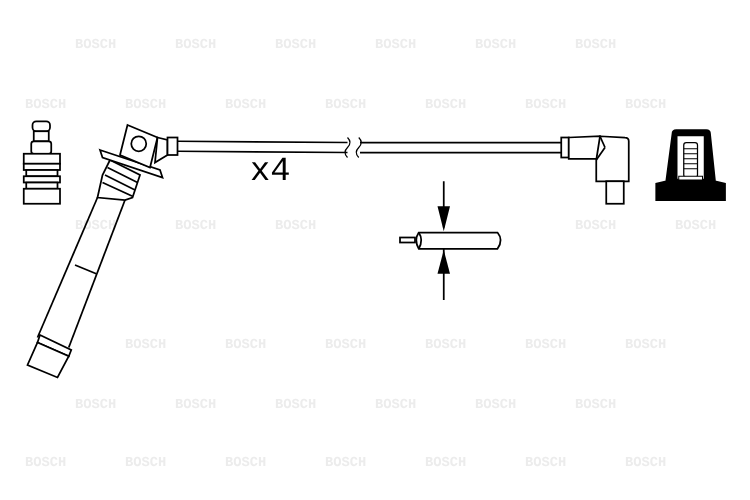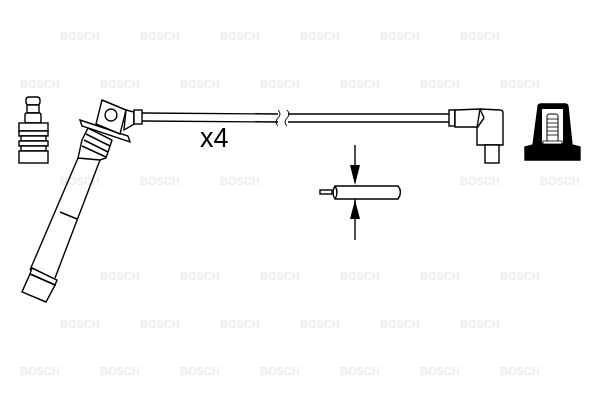--- a/index.html
+++ b/index.html
@@ -1,21 +1,21 @@
 <!DOCTYPE html>
 <html><head>
   <meta charset="utf-8">
   <style>
     html, body { margin: 0; padding: 0; background: #ffffff; }
     body { width: 600px; height: 400px; position: relative; overflow: hidden; font-family: "Liberation Sans", sans-serif; }
     .canvas { position: absolute; left: 0; top: 0; width: 600px; height: 400px; }
-    .label { position: absolute; color: #000; font-family: Liberation Sans, sans-serif; }
+    .label { position: absolute; color: #000; font-family: Liberation Mono, monospace; }
     .qty { left: 200px; top: 123px; font-size: 27px; }
     .dia { left: 364px; top: 210px; font-size: 27px; }
-    .wm { position: absolute; color: #ececec; font-size: 11px; font-weight: bold; font-family: Liberation Sans, sans-serif; text-align: right; }
+    .wm { position: absolute; color: #ececec; font-size: 11px; font-weight: bold; font-family: Liberation Mono, monospace; text-align: right; }
   </style>
 </head>
 <body>
 
 <div class="canvas">
 
   <div>
     <span class="wm" style="left:60px;top:30px">BOSCH</span>
     <span class="wm" style="left:140px;top:30px">BOSCH</span>
     <span class="wm" style="left:220px;top:30px">BOSCH</span>

